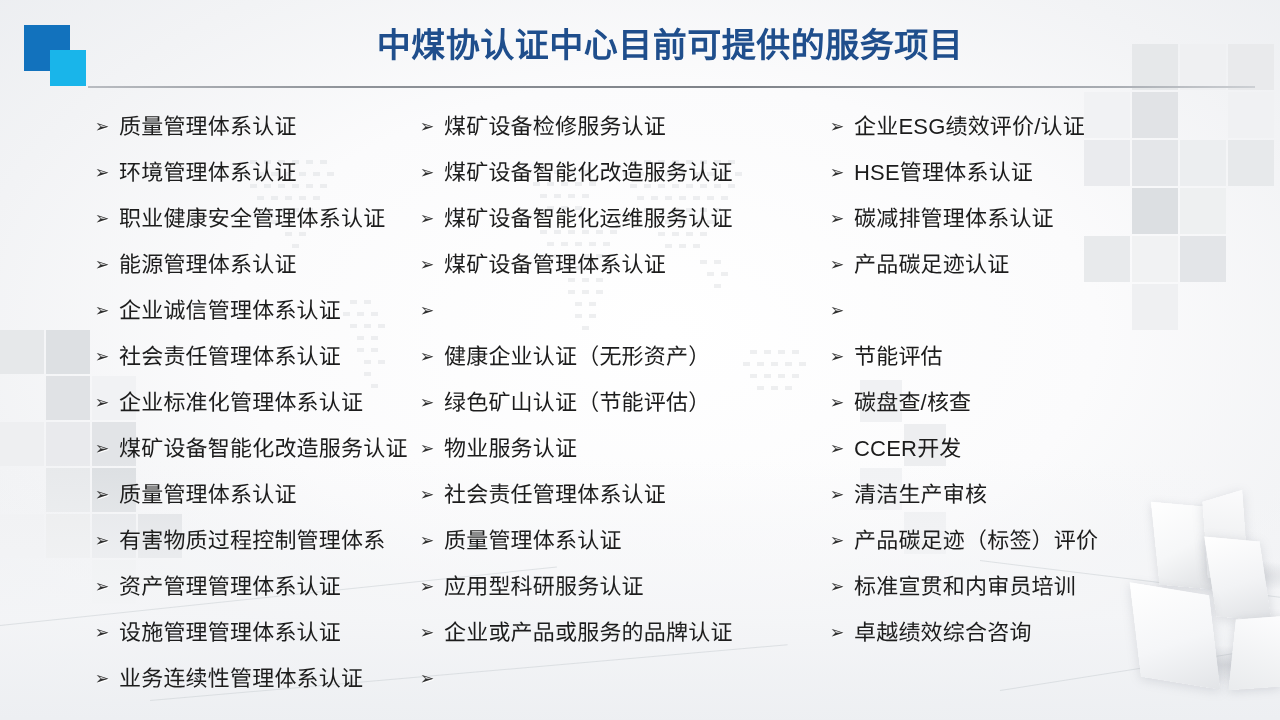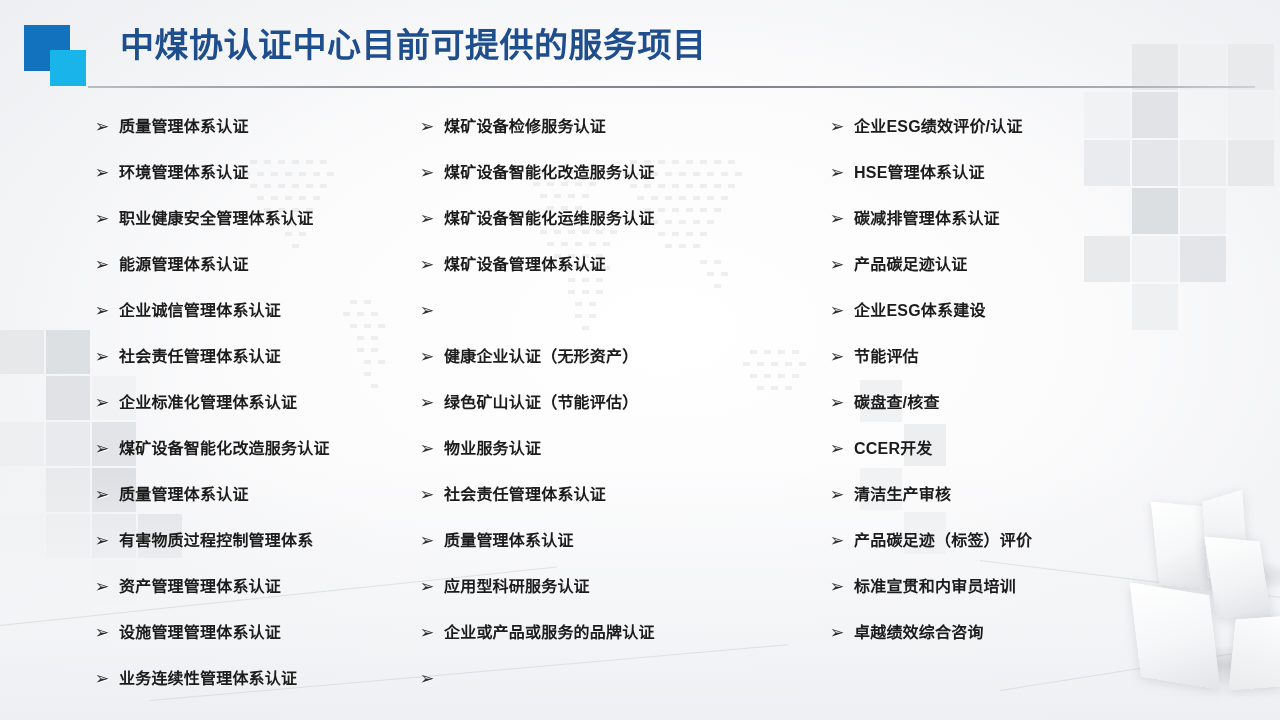--- a/index.html
+++ b/index.html
@@ -83,21 +83,21 @@
   .logo .sq-light {
     position: absolute;
     left: 26px; top: 25px;
     width: 36px; height: 36px;
   }
 
   .slide-title {
     position: absolute;
     left: 120px; top: 22px;
     width: 1100px;
-    text-align: left;
+    text-align: center;
     font-size: 34px;
     font-weight: 700;
     letter-spacing: .5px;
     line-height: 46px;
     white-space: nowrap;
   }
 
   .title-rule {
     position: absolute;
     left: 88px; top: 86px;
@@ -133,23 +133,23 @@
     width: 24px;
     flex: 0 0 24px;
     font-size: 17px;
     line-height: 1;
     color: #2e2e2e;
     text-shadow: 1px 1px 0 rgba(255,255,255,.95), -0.5px -0.5px 0 rgba(90,90,90,.35);
     transform: translateY(-1px);
   }
 
   .item-label {
-    font-size: 16px;
+    font-size: 22px;
     color: #1c1c1c;
-    font-weight: 700;
+    font-weight: 400;
     letter-spacing: .2px;
   }
 </style>
 </head>
 <body>
 
 <div class="slide">
 
   <div class="bg-layer">
 
@@ -546,21 +546,20 @@
         <div class="item">
           <span class="bullet">➢</span>
           <span class="item-label">碳减排管理体系认证</span>
         </div>
         <div class="item">
           <span class="bullet">➢</span>
           <span class="item-label">产品碳足迹认证</span>
         </div>
         <div class="item">
           <span class="bullet">➢</span>
-          <span class="item-label">企业ESG体系建设</span>
         </div>
         <div class="item">
           <span class="bullet">➢</span>
           <span class="item-label">节能评估</span>
         </div>
         <div class="item">
           <span class="bullet">➢</span>
           <span class="item-label">碳盘查/核查</span>
         </div>
         <div class="item">

